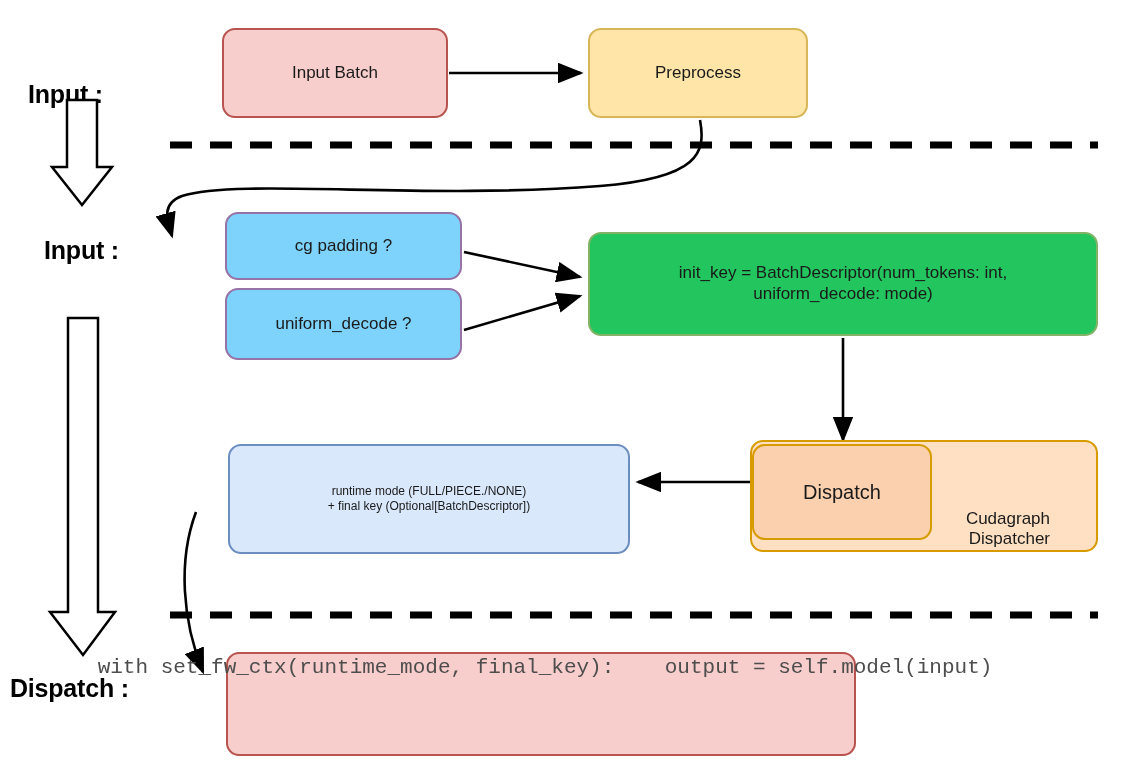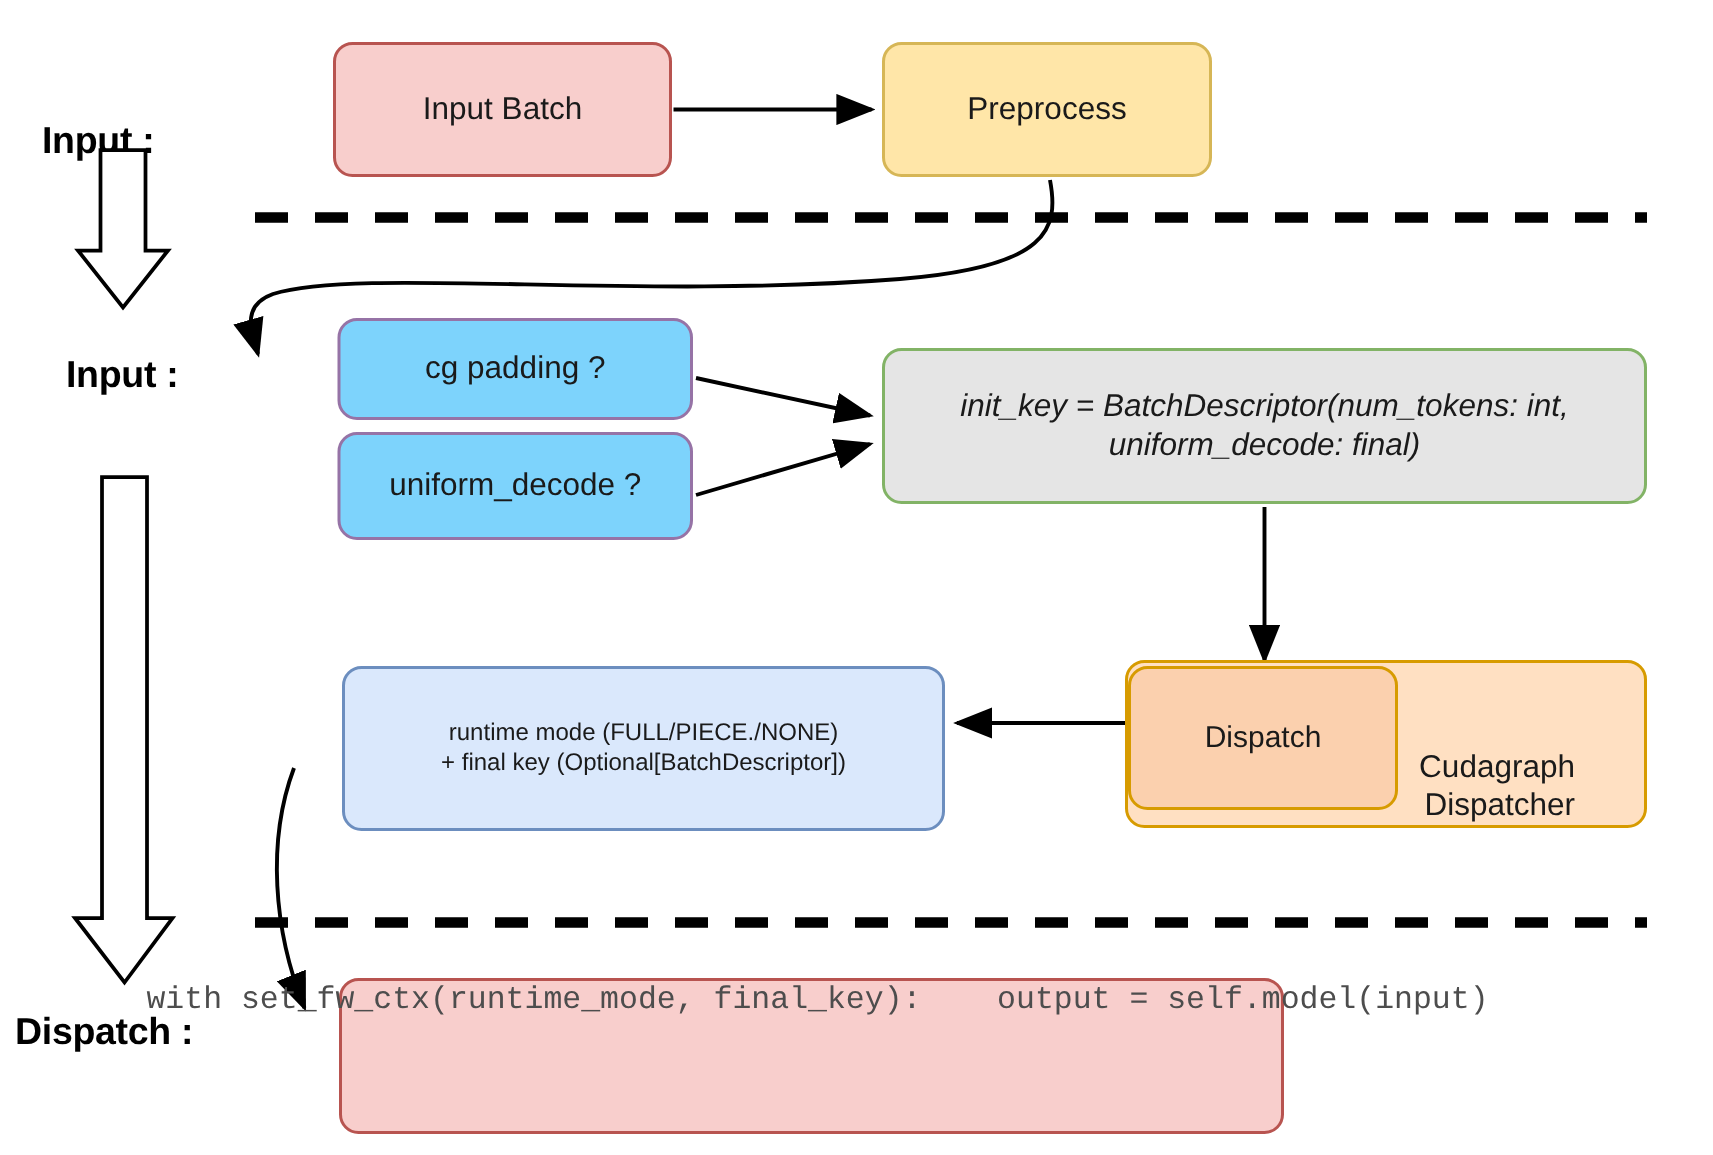--- a/index.html
+++ b/index.html
@@ -9,26 +9,26 @@
 
   .svg-layer{position:absolute;left:0;top:0;width:1142px;height:770px;
              pointer-events:none;}
 
   .stage-label{position:absolute;font-weight:bold;font-size:25px;color:#000;
                letter-spacing:-0.2px;white-space:nowrap;}
 
   .node{position:absolute;box-sizing:border-box;display:flex;
         align-items:center;justify-content:center;text-align:center;
         border-radius:13px;border-width:2px;border-style:solid;
-        font-size:21px;line-height:1.22;color:#1a1a1a;}
+        font-size:17px;line-height:1.22;color:#1a1a1a;}
 
   .n-input   {background:#f8cecc;border-color:#b85450;}
   .n-prep    {background:#ffe6a8;border-color:#d6b656;}
   .n-purple  {background:#7dd3fc;border-color:#9673a6;}
-  .n-green   {background:#e5e5e5;border-color:#82b366;font-style:italic;}
+  .n-green   {background:#22c55e;border-color:#82b366;}
   .n-orange-outer{background:#ffe0c2;border-color:#d79b00;}
   .n-orange-inner{background:#fbd0ae;border-color:#d79b00;}
   .n-blue    {background:#dae8fc;border-color:#6c8ebf;}
   .n-code    {background:#f8cecc;border-color:#b85450;
               font-family:"Liberation Mono",monospace;font-size:21px;
               justify-content:flex-start;text-align:left;
               white-space:pre;padding-left:8px;line-height:1.35;color:#4d4d4d;}
 </style>
 </head>
 <body>
@@ -84,36 +84,36 @@
     <span>cg padding ?</span>
   </div>
 
   <div class="node n-purple" style="left:225px;top:288px;width:237px;height:72px;">
     <span>uniform_decode ?</span>
   </div>
 
   <div class="node n-green" style="left:588px;top:232px;width:510px;height:104px;
               flex-direction:column;">
     <span>init_key = BatchDescriptor(num_tokens: int,</span>
-    <span>uniform_decode: final)</span>
+    <span>uniform_decode: mode)</span>
   </div>
 
   <div class="node n-orange-outer" style="left:750px;top:440px;width:348px;height:112px;
               justify-content:flex-end;padding-right:24px;
               flex-direction:column;align-items:flex-end;">
     <span style="margin-right:22px;">Cudagraph</span>
     <span style="margin-right:22px;">Dispatcher</span>
   </div>
 
   <div class="node n-orange-inner" style="left:752px;top:444px;width:180px;height:96px;font-size:20px;">
     <span>Dispatch</span>
   </div>
 
   <div class="node n-blue" style="left:228px;top:444px;width:402px;height:110px;
-              flex-direction:column;font-size:16px;">
+              flex-direction:column;font-size:12px;">
     <span>runtime mode (FULL/PIECE./NONE)</span>
     <span>+ final key (Optional[BatchDescriptor])</span>
   </div>
 
   <div class="node n-code" style="left:226px;top:652px;width:630px;height:104px;
               flex-direction:row;align-items:flex-start;justify-content:center;">
     <span>with set_fw_ctx(runtime_mode, final_key):</span>
     <span>    output = self.model(input)</span>
   </div>
 

